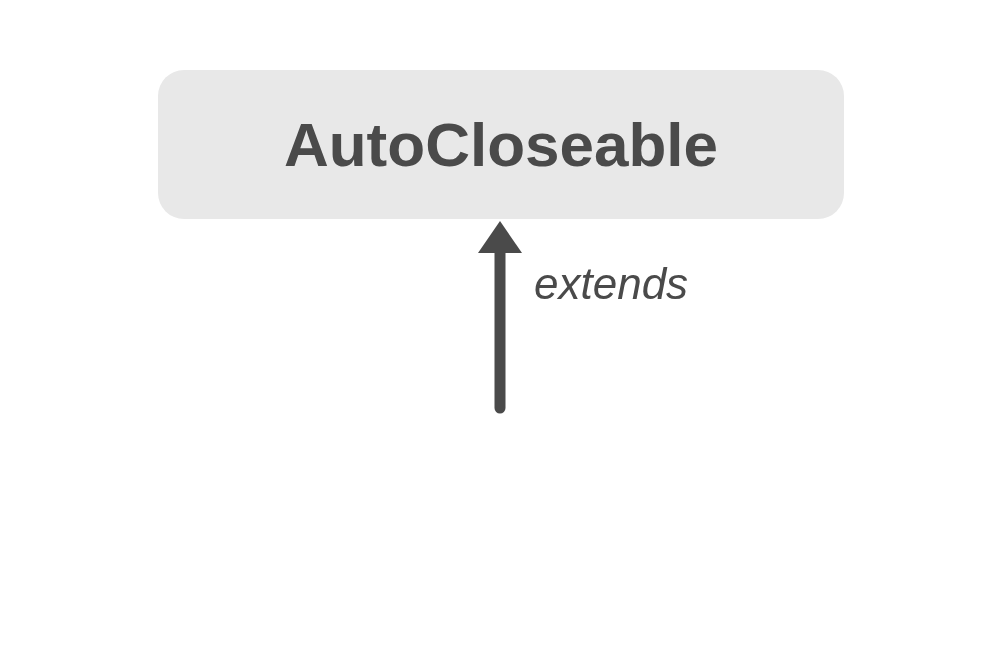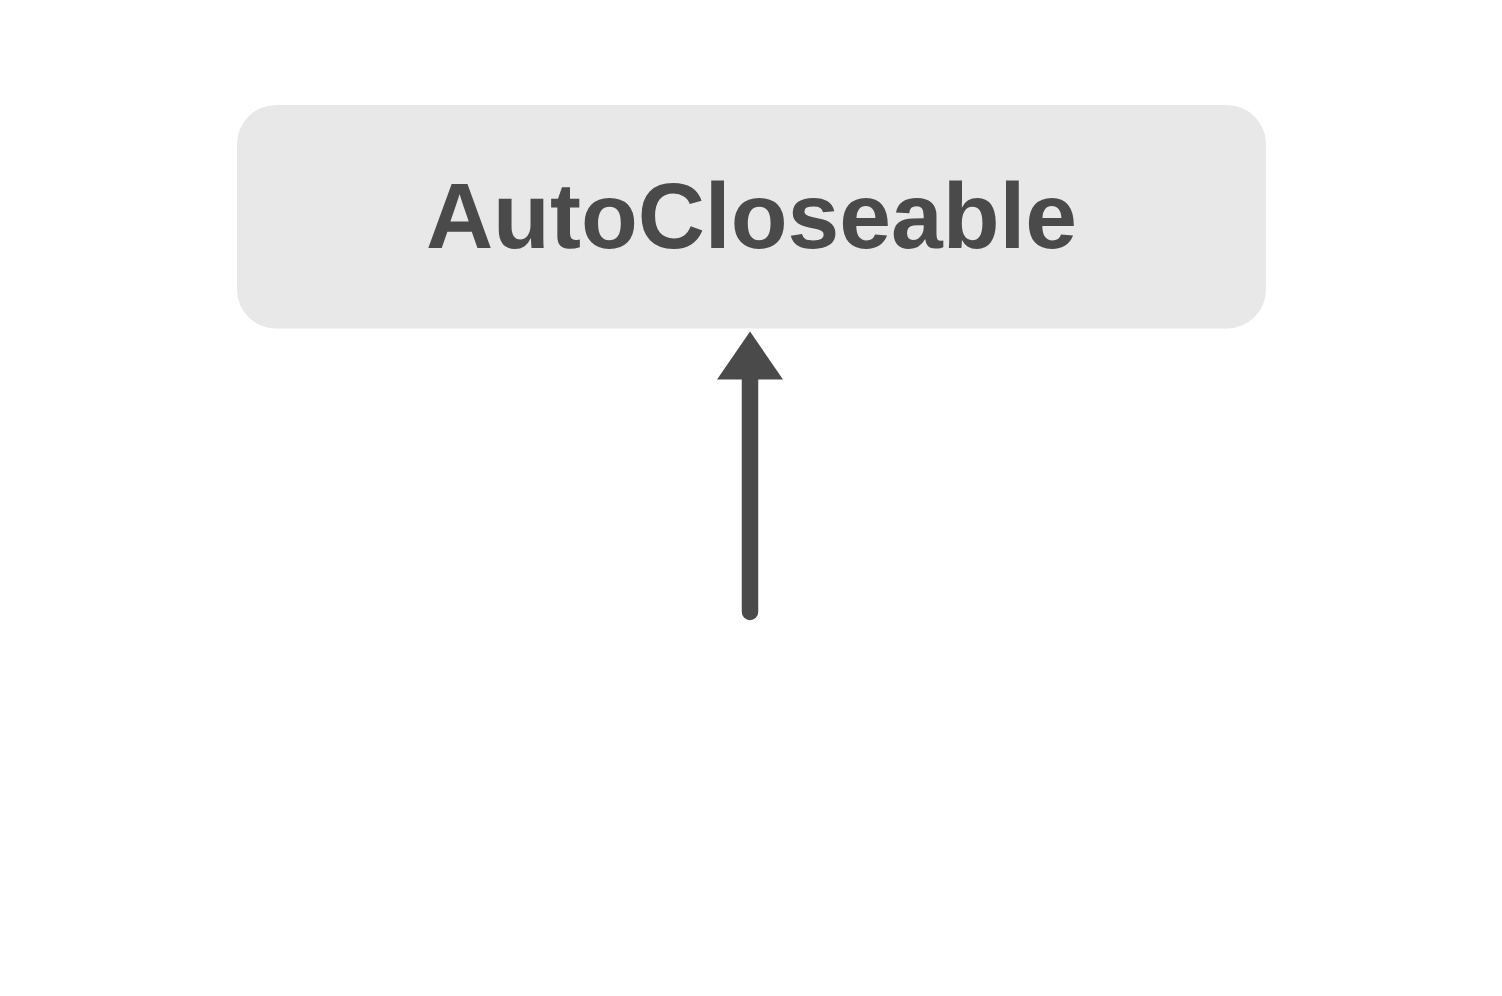--- a/index.html
+++ b/index.html
@@ -62,15 +62,16 @@
 
   <div class="node node--top">
     <span class="node-label">AutoCloseable</span>
   </div>
 
   <svg class="edge-svg" aria-hidden="true">
     <line class="arrow-stroke" x1="500" y1="408" x2="500" y2="250" stroke="#4a4a4a" stroke-width="11" stroke-linecap="round"></line>
     <polygon class="arrow-fill" points="500,221 478,253 522,253" fill="#4a4a4a"></polygon>
   </svg>
 
+  <div class="edge-label">extends</div>
 
 
 </div>
 
 </body></html>

